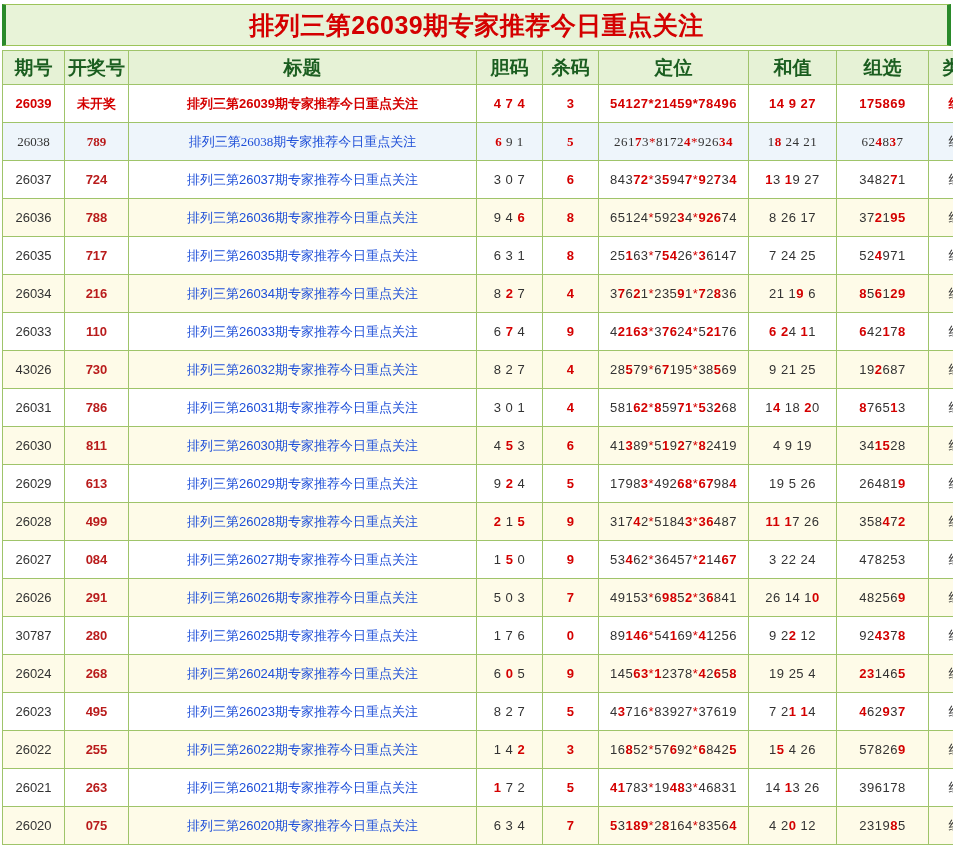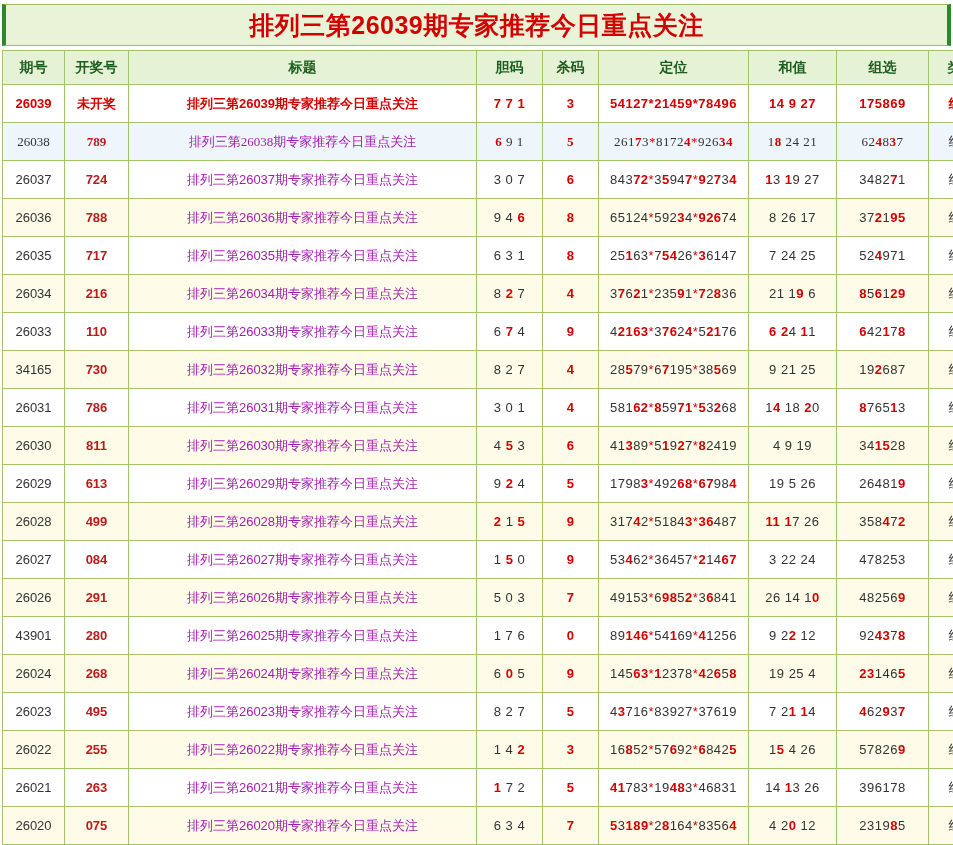--- a/index.html
+++ b/index.html
@@ -45,42 +45,42 @@
     font-size: 13px;
     padding: 0 2px;
     height: 38px;
     white-space: nowrap;
     overflow: hidden;
   }
   table.grid thead th {
     background: #e6f2d6;
     color: #1b5e20;
     font-weight: bold;
-    font-size: 14px;
+    font-size: 19px;
     height: 34px;
   }
   
   col.c-issue   { width: 62px; }
   col.c-open    { width: 64px; }
   col.c-title   { width: 348px; }
   col.c-dan     { width: 66px; }
   col.c-kill    { width: 56px; }
   col.c-pos     { width: 150px; }
   col.c-sum     { width: 88px; }
   col.c-zux     { width: 92px; }
   col.c-type    { width: 66px; }
 
   tr.row-odd td  { background: #ffffff; }
   tr.row-even td { background: #fefbe8; }
   tr.row-top td  { background: #ffffff; }
   tr.row-second td { background: #eef5fb; font-family: Liberation Serif, serif; }
 
   td.issue { color: #333; font-size: 13px; }
   td.open  { color: #b91c1c; font-weight: bold; font-size: 14px; }
-  td.title { color: #a21caf; font-size: 13.5px; text-align: center; }
+  td.title { color: #1d4ed8; font-size: 13.5px; text-align: center; }
   td.dan, td.kill, td.pos, td.sum, td.zux { color: #333; font-size: 13.5px; letter-spacing: 0.5px; }
   td.type  { color: #333; font-size: 13px; }
 
   .red { color: #d40000; }
   .bold { font-weight: bold; }
 
   tr.row-top td { font-weight: bold; }
   tr.row-top td.issue,
   tr.row-top td.open,
   tr.row-top td.title,
@@ -125,21 +125,21 @@
         <th>和值</th>
         <th>组选</th>
         <th>类型</th>
       </tr>
     </thead>
     <tbody id="tbody">
         <tr class="row-top">
           <td class="issue">26039</td>
           <td class="open">未开奖</td>
           <td class="title">排列三第26039期专家推荐今日重点关注</td>
-          <td class="dan">7 7 1</td>
+          <td class="dan">4 7 4</td>
           <td class="kill">3</td>
           <td class="pos">54127*21459*78496</td>
           <td class="sum">14 9 27</td>
           <td class="zux">175869</td>
           <td class="type">组六</td>
         </tr>
         <tr class="row-second">
           <td class="issue">26038</td>
           <td class="open">789</td>
           <td class="title">排列三第26038期专家推荐今日重点关注</td>
@@ -199,21 +199,21 @@
           <td class="open">110</td>
           <td class="title">排列三第26033期专家推荐今日重点关注</td>
           <td class="dan">6 <span class="red bold">7</span> 4</td>
           <td class="kill"><span class="red bold">9</span></td>
           <td class="pos">4<span class="red bold">2</span><span class="red bold">1</span><span class="red bold">6</span><span class="red bold">3</span><span class="sep">*</span>3<span class="red bold">7</span><span class="red bold">6</span>2<span class="red bold">4</span><span class="sep">*</span>5<span class="red bold">2</span><span class="red bold">1</span>76</td>
           <td class="sum"><span class="red bold">6</span> <span class="red bold">2</span>4 <span class="red bold">1</span>1</td>
           <td class="zux"><span class="red bold">6</span>42<span class="red bold">1</span>7<span class="red bold">8</span></td>
           <td class="type">组六</td>
         </tr>
         <tr class="row-even">
-          <td class="issue">34165</td>
+          <td class="issue">43026</td>
           <td class="open">730</td>
           <td class="title">排列三第26032期专家推荐今日重点关注</td>
           <td class="dan">8 2 7</td>
           <td class="kill"><span class="red bold">4</span></td>
           <td class="pos">28<span class="red bold">5</span>79<span class="sep">*</span>6<span class="red bold">7</span>195<span class="sep">*</span>38<span class="red bold">5</span>69</td>
           <td class="sum">9 21 25</td>
           <td class="zux">19<span class="red bold">2</span>687</td>
           <td class="type">组六</td>
         </tr>
         <tr class="row-odd">
@@ -276,21 +276,21 @@
           <td class="open">291</td>
           <td class="title">排列三第26026期专家推荐今日重点关注</td>
           <td class="dan">5 0 3</td>
           <td class="kill"><span class="red bold">7</span></td>
           <td class="pos">49153<span class="sep">*</span>6<span class="red bold">9</span><span class="red bold">8</span>5<span class="red bold">2</span><span class="sep">*</span>3<span class="red bold">6</span>841</td>
           <td class="sum">26 14 1<span class="red bold">0</span></td>
           <td class="zux">48256<span class="red bold">9</span></td>
           <td class="type">组六</td>
         </tr>
         <tr class="row-odd">
-          <td class="issue">43901</td>
+          <td class="issue">30787</td>
           <td class="open">280</td>
           <td class="title">排列三第26025期专家推荐今日重点关注</td>
           <td class="dan">1 7 6</td>
           <td class="kill"><span class="red bold">0</span></td>
           <td class="pos">89<span class="red bold">1</span><span class="red bold">4</span><span class="red bold">6</span><span class="sep">*</span>54<span class="red bold">1</span>69<span class="sep">*</span><span class="red bold">4</span>1256</td>
           <td class="sum">9 2<span class="red bold">2</span> 12</td>
           <td class="zux">92<span class="red bold">4</span><span class="red bold">3</span>7<span class="red bold">8</span></td>
           <td class="type">组六</td>
         </tr>
         <tr class="row-even">

